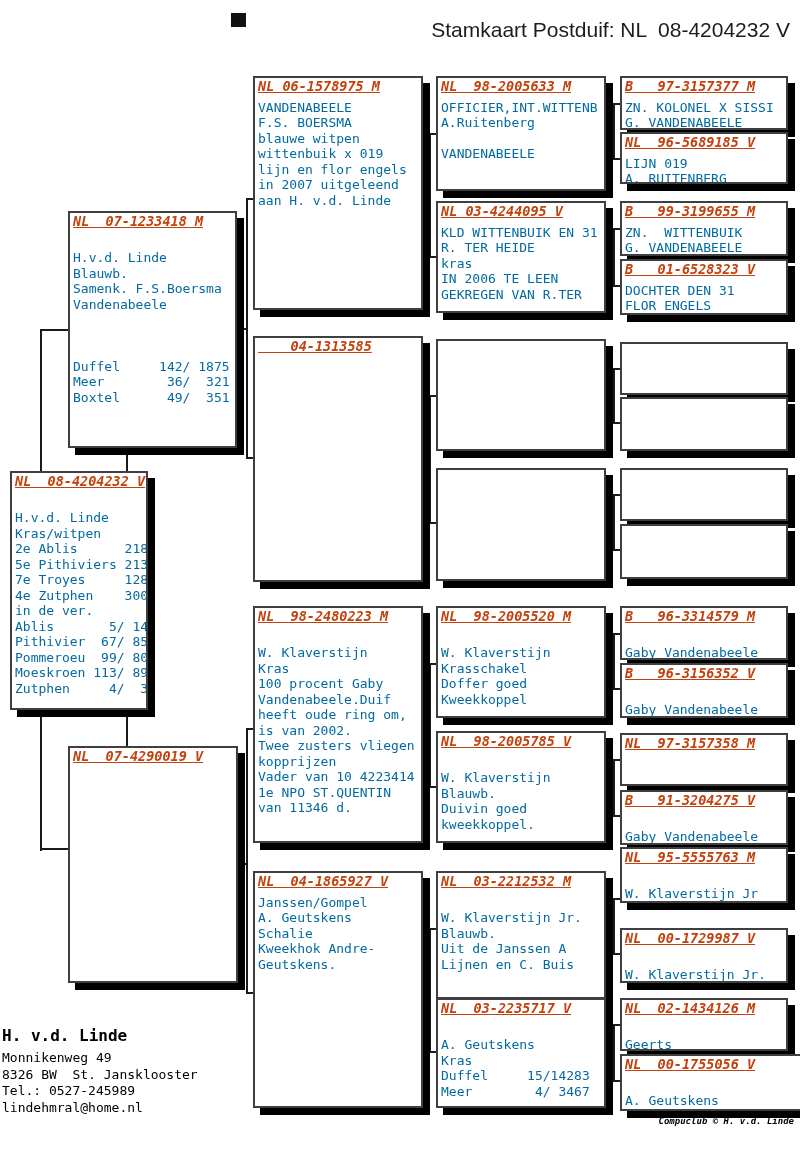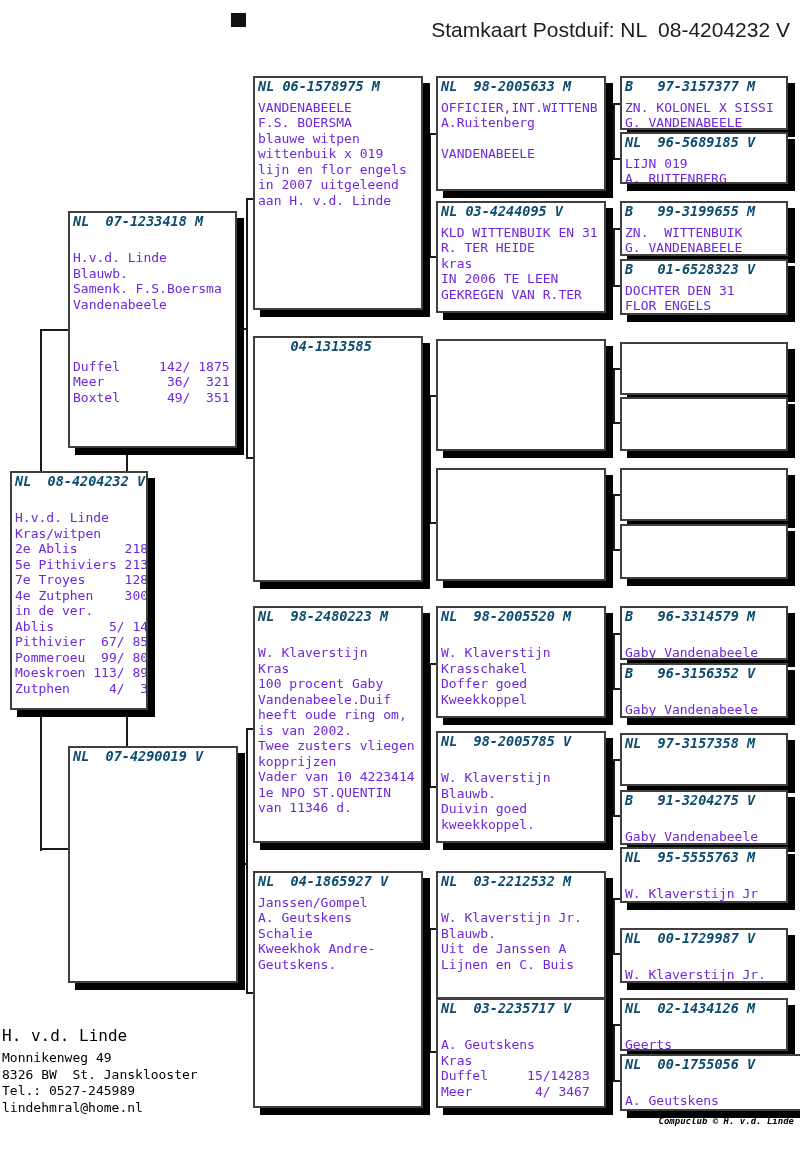--- a/index.html
+++ b/index.html
@@ -12,30 +12,30 @@
     font-family:"Liberation Sans", sans-serif; font-size:21px; color:#1c1c1c;
     white-space:pre;
   }
   .box {
     position:absolute; box-sizing:border-box; background:#ffffff;
     border:2px solid #3f3f3f; box-shadow:7px 7px 0 #000000;
     padding:1px 3px; overflow:hidden; z-index:2;
   }
   .hdr {
     font-family:"DejaVu Sans Mono", monospace; font-weight:bold; font-style:italic;
-    font-size:13.5px; line-height:15.5px; color:#0c4a6e; white-space:pre;
+    font-size:13.5px; line-height:15.5px; color:#c2410c; white-space:pre;text-decoration:underline;
   }
   .bdy {
     font-family:"DejaVu Sans Mono", monospace; font-size:13px; line-height:15.5px;
-    color:#6d28d9; white-space:pre; margin-top:5px;
+    color:#0369a1; white-space:pre; margin-top:5px;
   }
   .line { position:absolute; background:#1a1a1a; z-index:1; }
   .owner-name {
     position:absolute; left:2px; top:1014px; z-index:3;
-    font-weight:normal; font-size:16px; line-height:18px; color:#000; white-space:pre;
+    font-weight:bold; font-size:16px; line-height:18px; color:#000; white-space:pre;
   }
   .owner-details {
     position:absolute; left:2px; top:1037px; z-index:3;
     font-size:13px; line-height:16.5px; color:#000; white-space:pre;
   }
   .credit {
     position:absolute; top:1103px; right:6px; z-index:3;
     font-weight:bold; font-style:italic; font-size:9px; color:#000; white-space:pre;
   }
   .artifact-bar {

